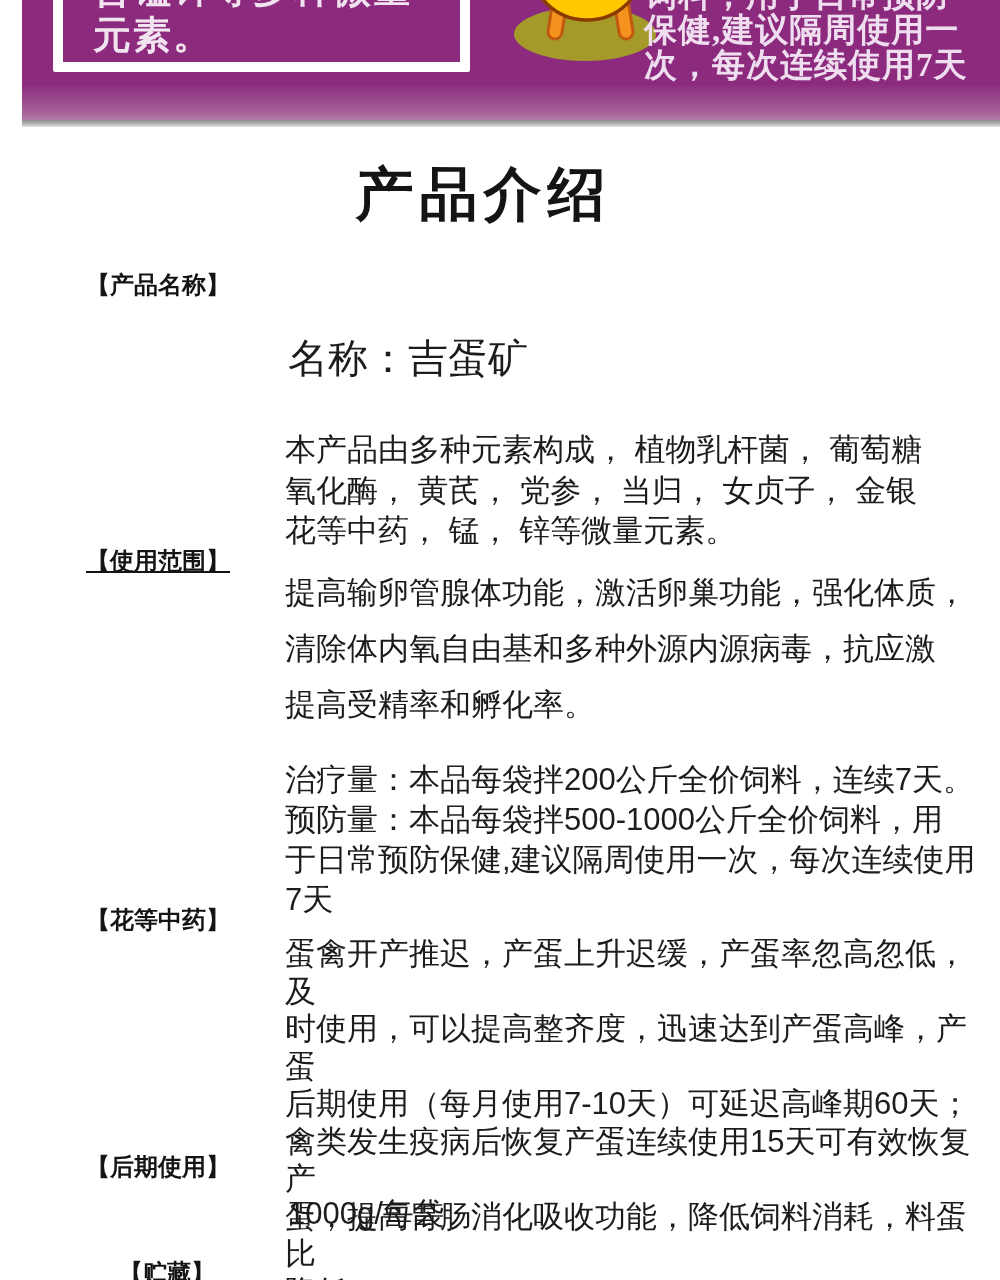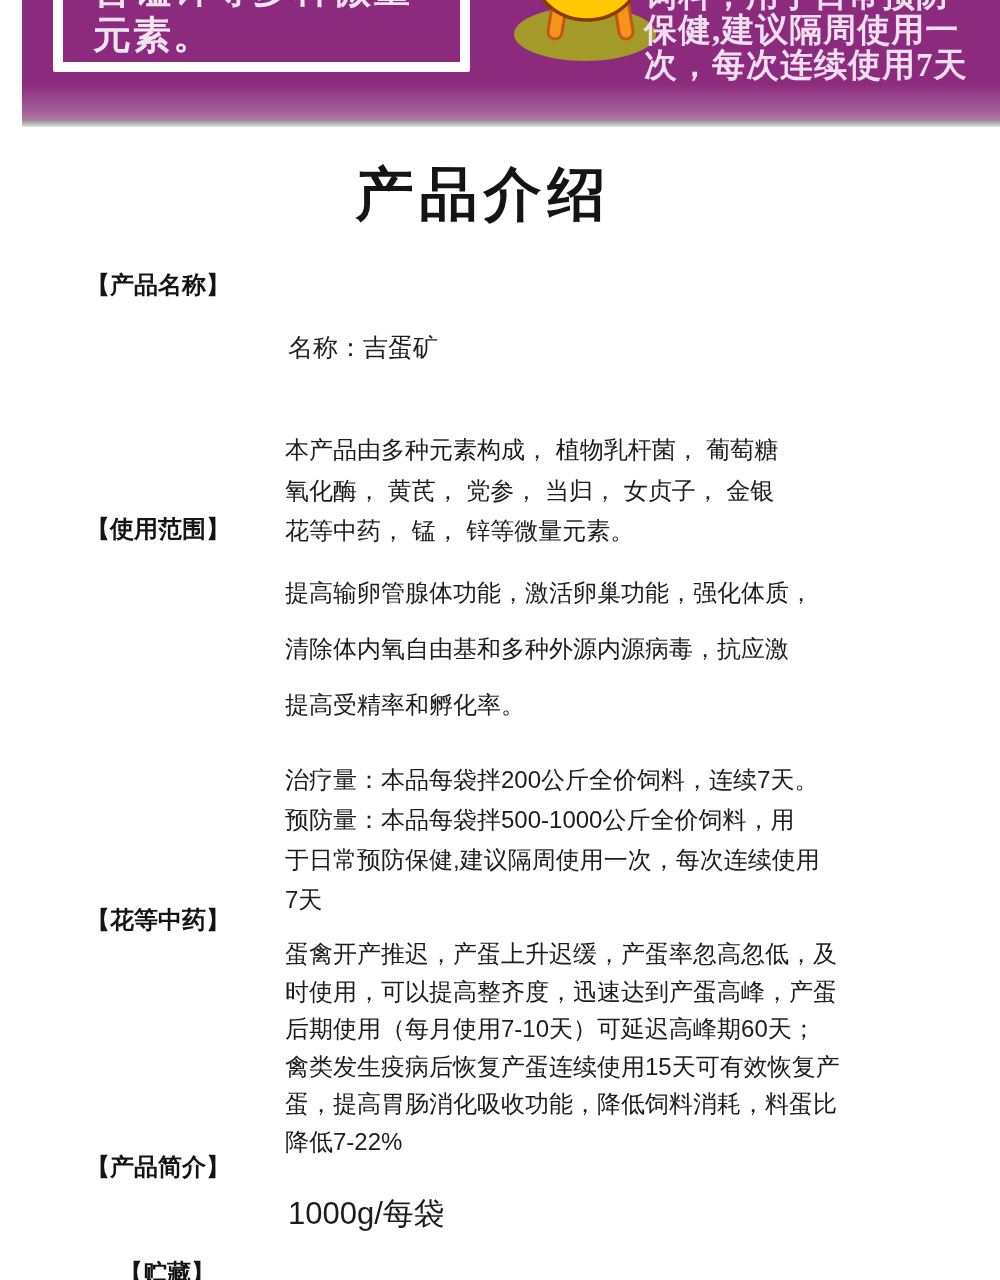--- a/index.html
+++ b/index.html
@@ -41,25 +41,25 @@
   .title{
     position:absolute;left:0;top:156px;width:967px;margin:0;
     text-align:center;font-size:58px;font-weight:700;letter-spacing:6px;color:#141414;
   }
   .sec-h{
     position:absolute;left:85px;margin:1px;
     font-size:24px;font-weight:700;color:#141414;white-space:nowrap;
   }
   .sec-b{
     position:absolute;left:285px;width:700px;margin:0;
-    font-size:24px;font-weight:400;color:#1c1c1c;white-space:pre-line;
+    font-size:31px;font-weight:400;color:#1c1c1c;white-space:pre-line;
   }
-  .h1{top:268px;} .b1{top:331px;left:288px;font-size:25px;}
+  .h1{top:268px;} .b1{top:331px;left:288px;font-size:40px;}
   .h2{top:387px;} .b2{top:430px;line-height:40.5px;}
-  .h3{top:512px;} .b3{top:565px;line-height:56px;}
+  .h3{top:544px;text-decoration:underline;} .b3{top:565px;line-height:56px;}
   .h4{top:722px;} .b4{top:760px;line-height:40px;}
   .h5{top:903px;} .b5{top:935px;line-height:37.5px;}
   .h6{top:1150px;} .b6{top:1193px;left:288px;font-size:31px;}
   .h7{top:1256px;left:118px;}
 </style>
 </head>
 <body>
 
 <div class="page">
 
@@ -110,18 +110,18 @@
 7天</p>
 
   <h2 class="sec-h h5">【花等中药】</h2>
   <p class="sec-b b5">蛋禽开产推迟，产蛋上升迟缓，产蛋率忽高忽低，及
 时使用，可以提高整齐度，迅速达到产蛋高峰，产蛋
 后期使用（每月使用7-10天）可延迟高峰期60天；
 禽类发生疫病后恢复产蛋连续使用15天可有效恢复产
 蛋，提高胃肠消化吸收功能，降低饲料消耗，料蛋比
 降低7-22%</p>
 
-  <h2 class="sec-h h6">【产品简介】</h2>
+  <h2 class="sec-h h6">【后期使用】</h2>
   <p class="sec-b b6">1000g/每袋</p>
 
   <h2 class="sec-h h7">【贮藏】</h2>
 
 </div>
 
 </body></html>

